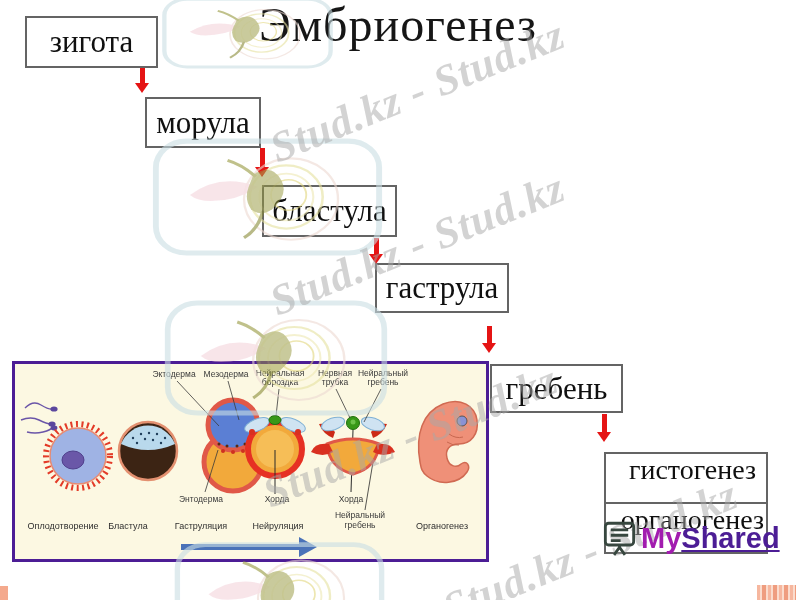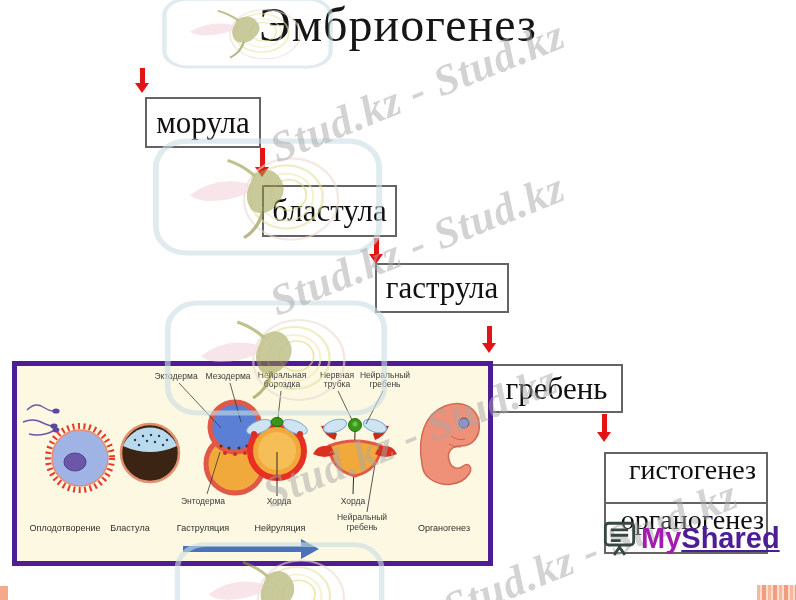--- a/index.html
+++ b/index.html
@@ -27,21 +27,21 @@
   }
   .final-row.top { border-bottom:2px solid #646464; }
   .arrow { position:absolute; width:5px; background:#e51414; z-index:12; }
   .arrow::after {
     content:""; position:absolute; left:-5px; bottom:-9px; width:0; height:0;
     border-left:7.5px solid transparent; border-right:7.5px solid transparent;
     border-top:10px solid #e51414;
   }
   .bio-diagram {
     position:absolute; left:12px; top:361px; width:471px; height:195px;
-    background:#fcf8e2; border:5px solid #4c1d95; z-index:10; box-sizing:content-box;
+    background:#fcf8e2; border:3px solid #4c1d95; z-index:10; box-sizing:content-box;
   }
   .dlab { font-family:"Liberation Sans", sans-serif; font-size:8.5px; fill:#3a3a3a; }
   .dcap { font-family:"Liberation Sans", sans-serif; font-size:9px; fill:#2e2e2e; }
   .wm {
     position:absolute; white-space:nowrap; z-index:30;
     font-family:"Liberation Serif", serif; font-style:italic; font-weight:bold;
     font-size:43px; letter-spacing:1px; color:rgba(168,168,168,0.5);
     transform:rotate(-22deg); transform-origin:0 50%; pointer-events:none;
   }
   .stamp { position:absolute; z-index:25; opacity:0.6; pointer-events:none; }
@@ -72,20 +72,23 @@
         <path d="M34 58 Q60 36 92 50 Q74 64 52 64 Q40 64 34 58 Z" fill="#f2cdd6" opacity="0.85"></path>
         <path d="M88 38 Q104 26 112 44 Q118 58 104 72 Q94 80 86 72 Q80 62 84 50 Z" fill="#97993f" opacity="0.85"></path>
         <path d="M90 40 Q78 28 66 24" stroke="#97993f" stroke-width="3"></path>
         <path d="M96 74 Q92 92 80 100" stroke="#8a8c38" stroke-width="3"></path>
       </g>
     </defs>
   </svg>
 
   <h1 class="title">Эмбриогенез</h1>
 
+  <div class="stage-box" style="left:25px;top:16px;width:133px;height:52px">
+    <span>зигота</span>
+  </div>
   <div class="arrow" style="left:140px;top:68px;height:16px"></div>
 
   <div class="stage-box" style="left:145px;top:97px;width:116px;height:51px">
     <span>морула</span>
   </div>
   <div class="arrow" style="left:260px;top:148px;height:20px"></div>
 
   <div class="stage-box" style="left:262px;top:185px;width:135px;height:52px">
     <span>бластула</span>
   </div>

